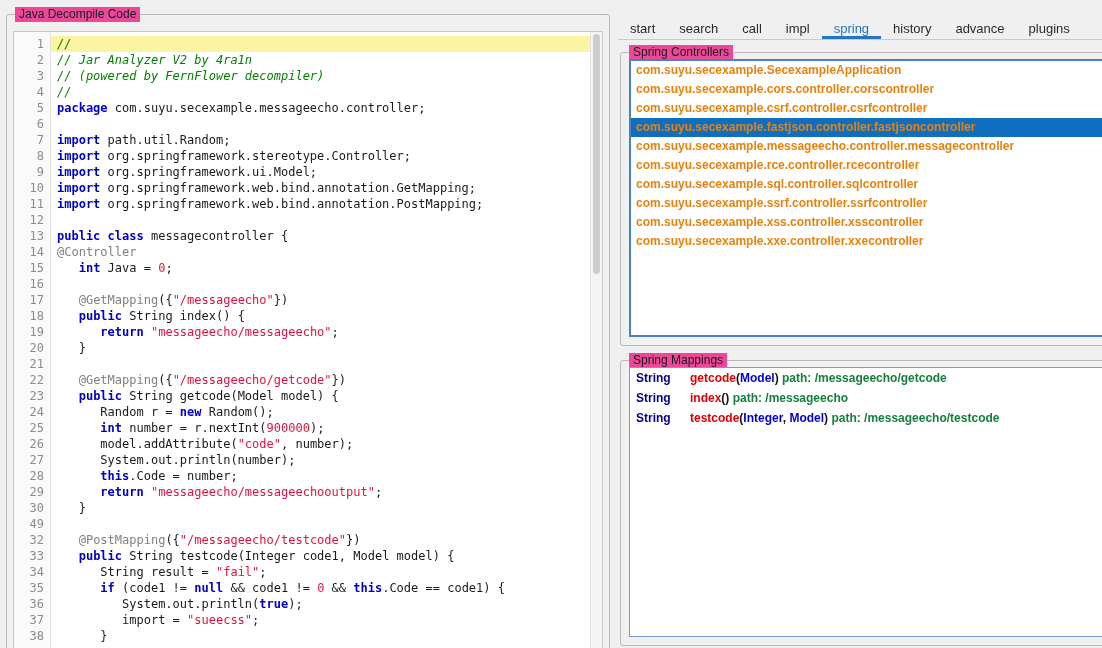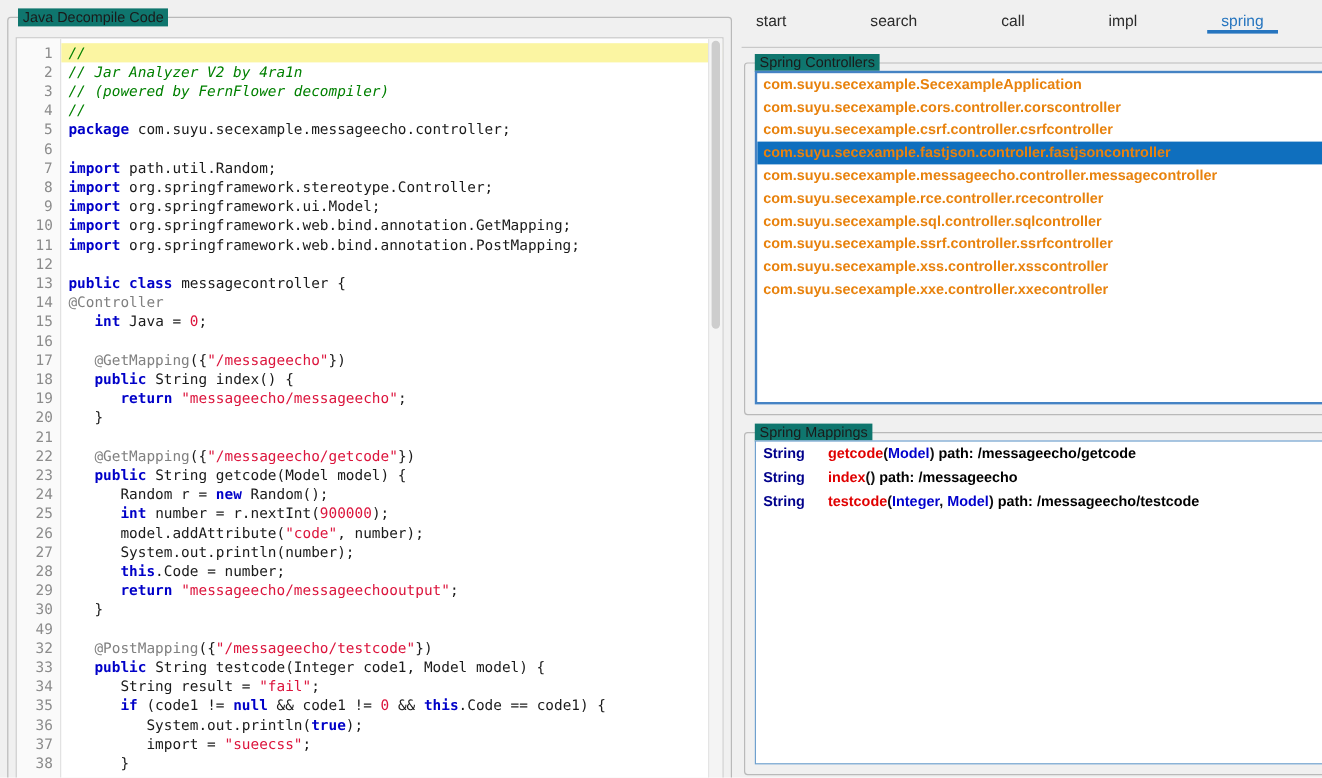--- a/index.html
+++ b/index.html
@@ -3,21 +3,21 @@
 <meta charset="utf-8">
 <style>
   html,body{margin:0;padding:0;}
   .app{
     position:relative;width:1102px;height:648px;overflow:hidden;
     background:#F0F0F0;font-family:"Liberation Sans",sans-serif;color:#1a1a1a;
   }
   
   .group{position:absolute;border:1px solid #B9B9B9;border-radius:3px;}
   .group-title{
-    position:absolute;top:-8px;left:8px;background:#0f766e;
+    position:absolute;top:-8px;left:8px;background:#ec4899;
     padding:0 4px;font-size:12px;line-height:15px;color:#1a1a1a;white-space:nowrap;
   }
   
   .editor{
     position:absolute;left:6px;top:16px;right:6px;bottom:-8px;
     background:#FFFFFF;border:1px solid #C8C8C8;display:flex;
     font-family:"DejaVu Sans Mono",monospace;font-size:12px;overflow:hidden;
   }
   .gutter{
     width:30px;flex:0 0 30px;background:#FAFAFA;border-right:1px solid #E2E2E2;
@@ -34,21 +34,21 @@
   .tk-num{color:#DC143C;}
   .tk-pln{color:#1A1A1A;}
   .vscroll{
     position:absolute;right:0;top:0;bottom:0;width:11px;
     background:#F4F4F4;border-left:1px solid #E4E4E4;
   }
   .vthumb{position:absolute;left:2px;right:2px;top:2px;height:240px;background:#CDCDCD;border-radius:4px;}
   
   .tabbar{
     position:absolute;left:618px;top:10px;width:484px;height:30px;
-    display:flex;align-items:flex-start;border-bottom:1px solid #C9C9C9;box-sizing:border-box;gap:46px;
+    display:flex;align-items:flex-end;border-bottom:1px solid #C9C9C9;box-sizing:border-box;
   }
   .tab{
     display:flex;align-items:center;padding:0 12px;font-size:13px;color:#2b2b2b;
     border-bottom:3px solid transparent;box-sizing:border-box;cursor:default;
   }
   .tab.active{color:#2675BF;border-bottom-color:#2675BF;}
   
   .listbox{
     position:absolute;left:8px;top:6px;right:8px;bottom:8px;
     background:#FFFFFF;overflow:hidden;
@@ -60,21 +60,21 @@
     font-size:12px;font-weight:bold;color:#E8820D;
   }
   .ctl-item.selected{background:#0F6FBE;}
   .map-item{
     height:20px;line-height:20px;padding-left:6px;white-space:nowrap;
     font-size:12px;font-weight:bold;
   }
   .mk-type{color:#00008B;}
   .mk-name{color:#E00000;margin-left:16px;}
   .mk-param{color:#0000CD;}
-  .mk-path{color:#000000;}
+  .mk-path{color:#15803d;}
   .mk-pln{color:#111111;}
 </style>
 </head>
 <body>
 
 <div class="app">
 
   <div class="group" style="left:6px;top:14px;width:602px;height:640px;">
     <span class="group-title">Java Decompile Code</span>
     <div class="editor">

